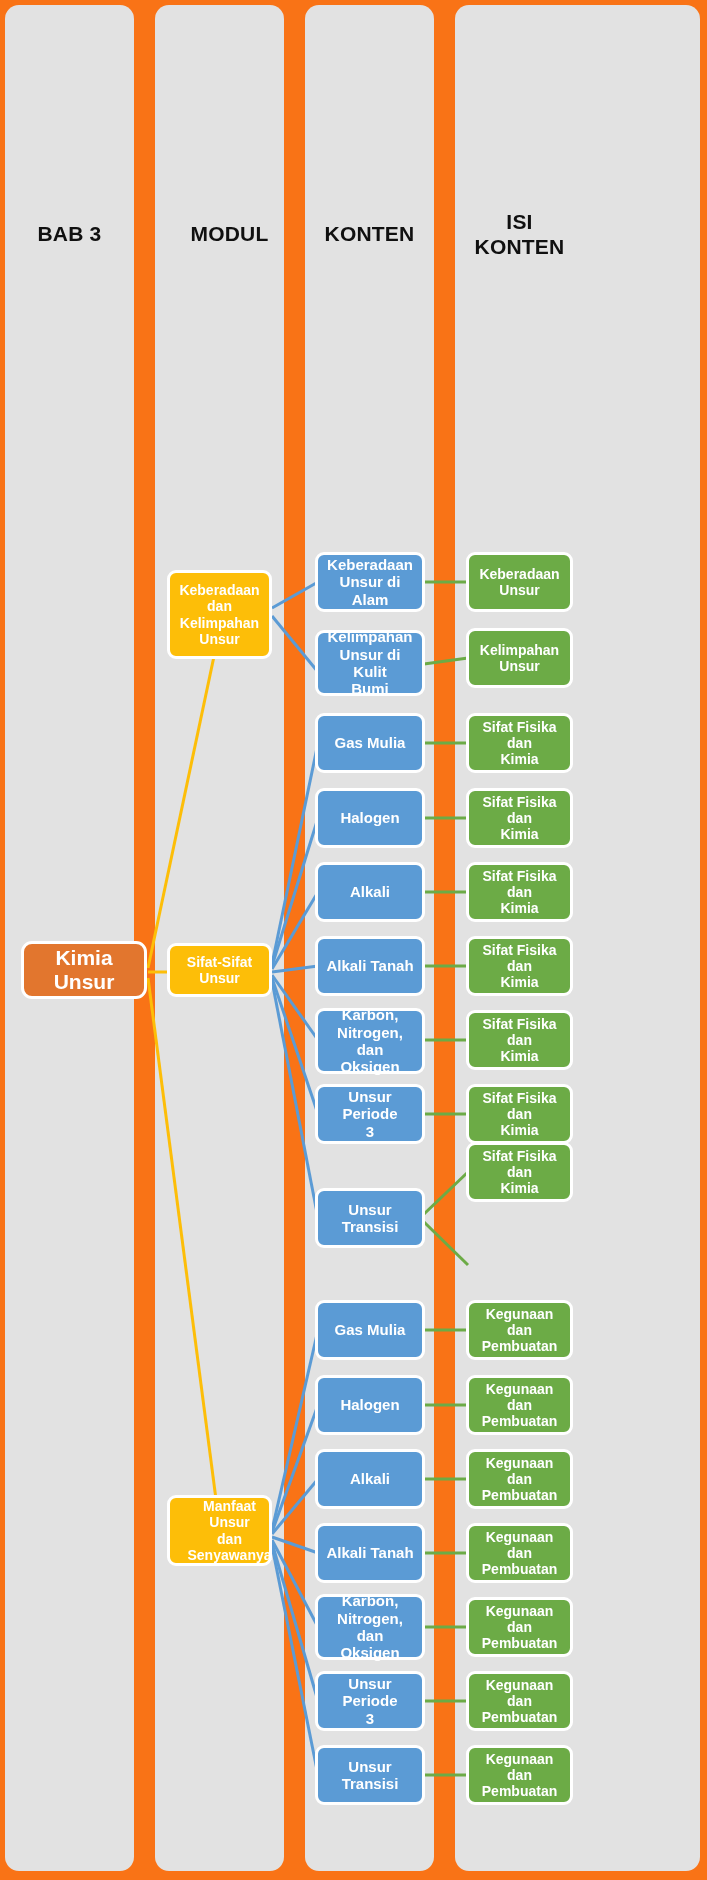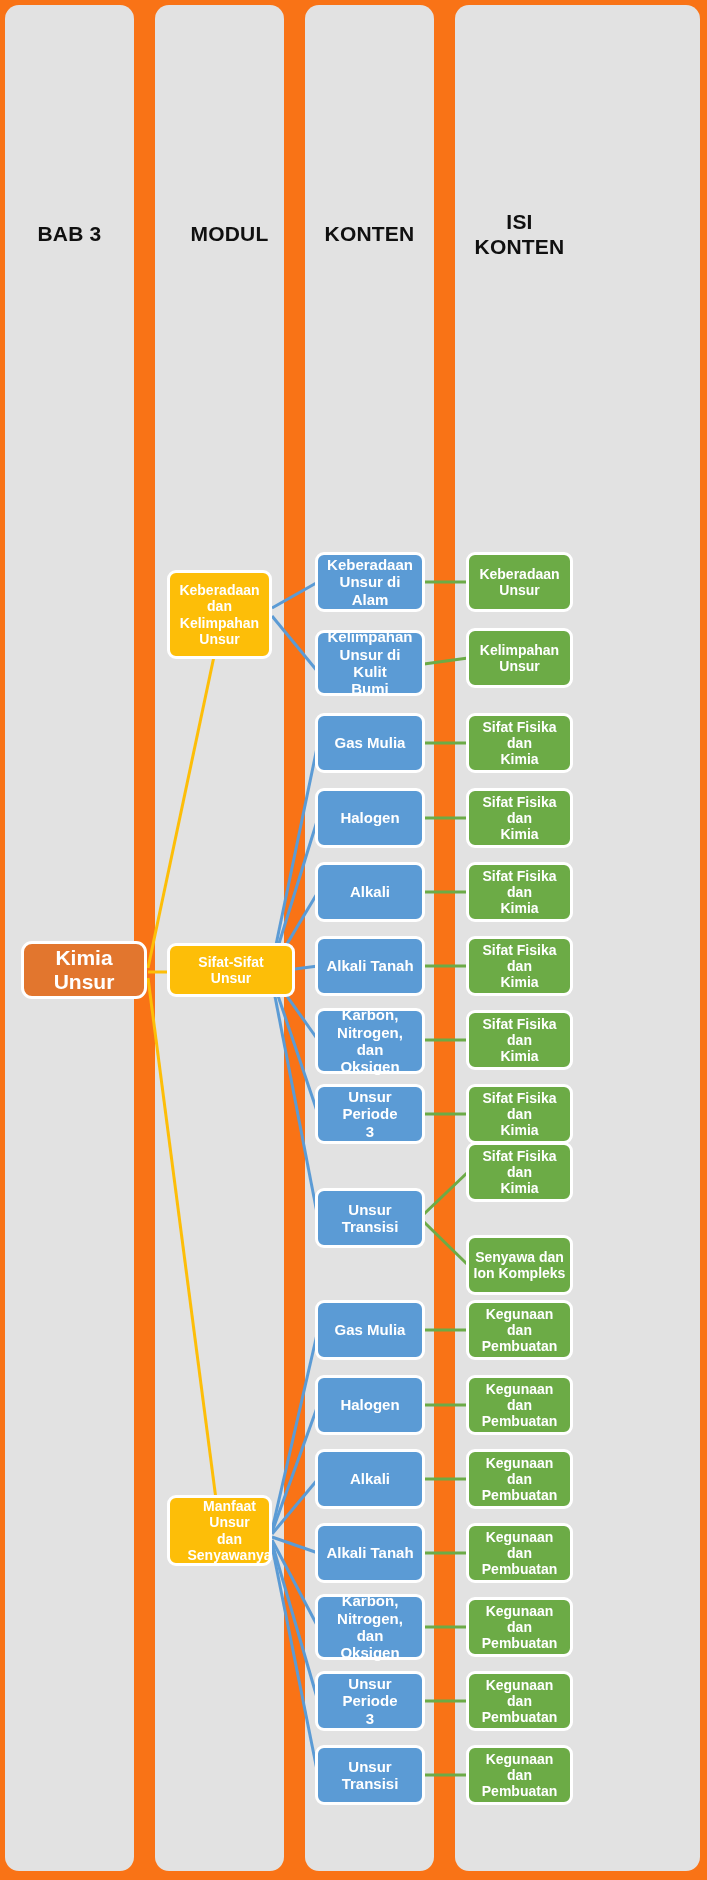--- a/index.html
+++ b/index.html
@@ -121,21 +121,21 @@
     </g>
   </svg>
 
   <div class="node orange" style="left:21px;top:941px;width:126px;height:58px;">Kimia
 Unsur</div>
 
   <div class="node amber" style="left:167px;top:570px;width:105px;height:89px;">Keberadaan
 dan
 Kelimpahan
 Unsur</div>
-  <div class="node amber" style="left:167px;top:943px;width:128px;height:54px;">Sifat-Sifat
+  <div class="node amber" style="left:167px;top:943px;width:105px;height:54px;">Sifat-Sifat
 Unsur</div>
   <div class="node amber" style="left:167px;top:1495px;width:105px;height:71px;padding-left:24px;">Manfaat Unsur
 dan
 Senyawanya</div>
 
   <div class="node blue" style="left:315px;top:552px;width:110px;height:60px;">Keberadaan
 Unsur di Alam</div>
   <div class="node blue" style="left:315px;top:630px;width:110px;height:66px;">Kelimpahan
 Unsur di Kulit
 Bumi</div>
@@ -172,22 +172,20 @@
   <div class="node green" style="left:466px;top:862px;width:107px;height:60px;">Sifat Fisika dan
 Kimia</div>
   <div class="node green" style="left:466px;top:936px;width:107px;height:60px;">Sifat Fisika dan
 Kimia</div>
   <div class="node green" style="left:466px;top:1010px;width:107px;height:60px;">Sifat Fisika dan
 Kimia</div>
   <div class="node green" style="left:466px;top:1084px;width:107px;height:60px;">Sifat Fisika dan
 Kimia</div>
   <div class="node green" style="left:466px;top:1142px;width:107px;height:60px;">Sifat Fisika dan
 Kimia</div>
-  <div class="node green" style="left:466px;top:1235px;width:107px;height:60px;">Senyawa dan
-Ion Kompleks</div>
   <div class="node green" style="left:466px;top:1300px;width:107px;height:60px;">Kegunaan dan
 Pembuatan</div>
   <div class="node green" style="left:466px;top:1375px;width:107px;height:60px;">Kegunaan dan
 Pembuatan</div>
   <div class="node green" style="left:466px;top:1449px;width:107px;height:60px;">Kegunaan dan
 Pembuatan</div>
   <div class="node green" style="left:466px;top:1523px;width:107px;height:60px;">Kegunaan dan
 Pembuatan</div>
   <div class="node green" style="left:466px;top:1597px;width:107px;height:60px;">Kegunaan dan
 Pembuatan</div>

